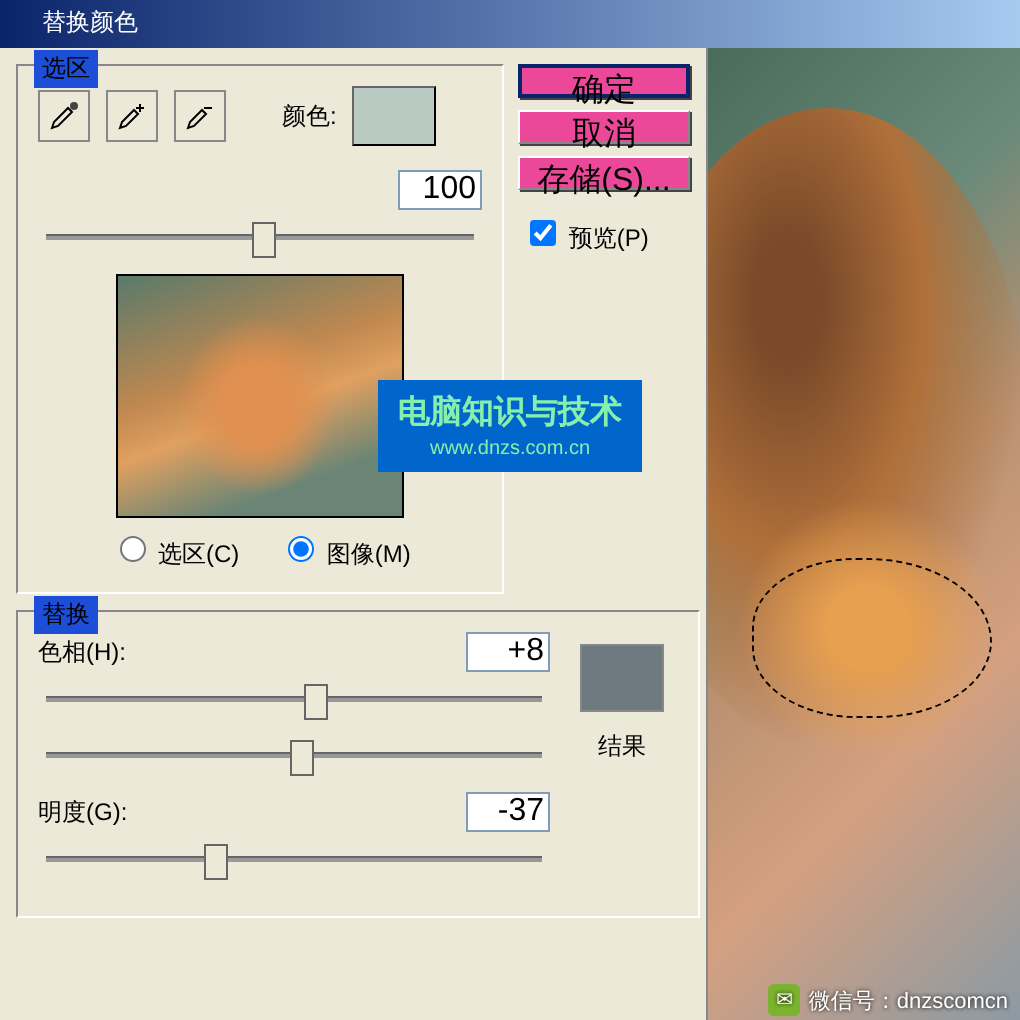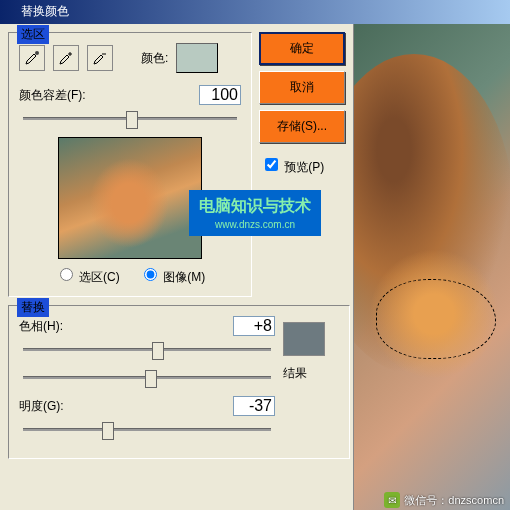--- a/index.html
+++ b/index.html
@@ -15,21 +15,21 @@
 .color-swatch{width:40px;height:28px;border:1px solid #000;border-top-color:#666;border-left-color:#666;display:inline-block;cursor:pointer}
 .label-input-row{display:flex;align-items:center;gap:8px;margin-bottom:4px}
 .num-input{width:36px;height:16px;border:1px solid #7f9db9;background:#fff;text-align:right;padding:1px 2px;font-size:16px}
 .slider-track{position:relative;height:20px;margin:0 4px 8px 4px}
 .slider-line{position:absolute;top:8px;left:0;right:0;height:2px;background:#999;border-top:1px solid #666}
 .slider-thumb{position:absolute;top:2px;width:10px;height:16px;background:#ece9d8;border:1px solid #666;cursor:pointer}
 .preview-img{width:142px;height:120px;margin:4px auto;border:1px solid #000;display:block;background:linear-gradient(160deg,#5a7a6a 0%,#c08850 40%,#e0a060 55%,#6a8575 80%);position:relative;overflow:hidden}
 .radio-row{text-align:center;margin-top:6px}
 .radio-row label{margin:0 8px;cursor:pointer}
 .buttons-col{position:absolute;right:8px;top:8px;width:86px;display:flex;flex-direction:column;gap:6px}
-.dlg-btn{height:33px;border:1px solid #888;border-top-color:#fff;border-left-color:#fff;background:#f97316;font-size:12px;cursor:pointer;box-shadow:1px 1px 0 #444}
+.dlg-btn{height:17px;border:1px solid #888;border-top-color:#fff;border-left-color:#fff;background:#ec4899;font-size:16px;cursor:pointer;box-shadow:1px 1px 0 #444}
 .dlg-btn.primary{border:2px solid #0a246a}
 .checkbox-row{margin-top:6px;padding-left:2px}
 .result-swatch{width:40px;height:32px;border:1px solid #888;display:inline-block}
 .replace-grid{display:grid;grid-template-columns:1fr 56px;gap:8px;align-items:start}
 .replace-sliders{display:flex;flex-direction:column}
 .watermark-box{position:absolute;top:190px;left:50%;transform:translateX(-50%);background:#0066cc;color:#86efac;padding:6px 10px;text-align:center;font-size:16px;font-weight:bold}
 .watermark-box .sub{font-size:10px;font-weight:normal;margin-top:2px}
 .hair{position:absolute;border-radius:50%}
 .footer-wm{position:absolute;bottom:6px;right:6px;color:#fff;font-size:11px;text-shadow:0 0 2px #000;display:flex;align-items:center;gap:4px}
 .wechat-icon{width:16px;height:16px;background:#7bb32e;border-radius:3px;display:inline-flex;align-items:center;justify-content:center;color:#fff;font-size:10px}
@@ -75,21 +75,20 @@
           <svg class="eyedropper-icon" viewBox="0 0 16 16">
               <path d="M2 14l1-3 6-6 2 2-6 6z" fill="none" stroke="#000"></path>
               <path d="M10 4h4" stroke="#000"></path>
             </svg>
         </div>
         <span style="margin-left:20px">颜色:</span>
         <span class="color-swatch" style="background:#b8cac1"></span>
       </div>
 
       <div class="label-input-row">
-        <span>颜色容差(F):</span>
         <span style="flex:1"></span>
         <input class="num-input" value="100" style="">
       </div>
       <div class="slider-track">
         <div class="slider-line"></div>
         <div class="slider-thumb" style="left:48%"></div>
       </div>
 
       <div class="preview-img">
         <div class="hair" style="top:20px;left:30px;width:80px;height:90px;background:radial-gradient(ellipse,#e09050 30%,transparent 70%)"></div>
@@ -125,21 +124,21 @@
             <span>明度(G):</span>
             <span style="flex:1"></span>
             <input class="num-input" value="-37" style="">
           </div>
           <div class="slider-track">
             <div class="slider-line"></div>
             <div class="slider-thumb" style="left:32%"></div>
           </div>
         </div>
 
-        <div style="text-align:left;padding-top:6px">
+        <div style="text-align:center;padding-top:6px">
           <span class="result-swatch" style="background:#6d7a80"></span>
           <div style="margin-top:6px">结果</div>
         </div>
       </div>
     </div>
 
   </div>
 
   <div class="canvas-area">
     <div class="hair" style="top:30px;left:-40px;width:200px;height:320px;background:radial-gradient(ellipse at 40% 30%,#7a4a2a 10%,#b0703a 40%,transparent 70%)"></div>

